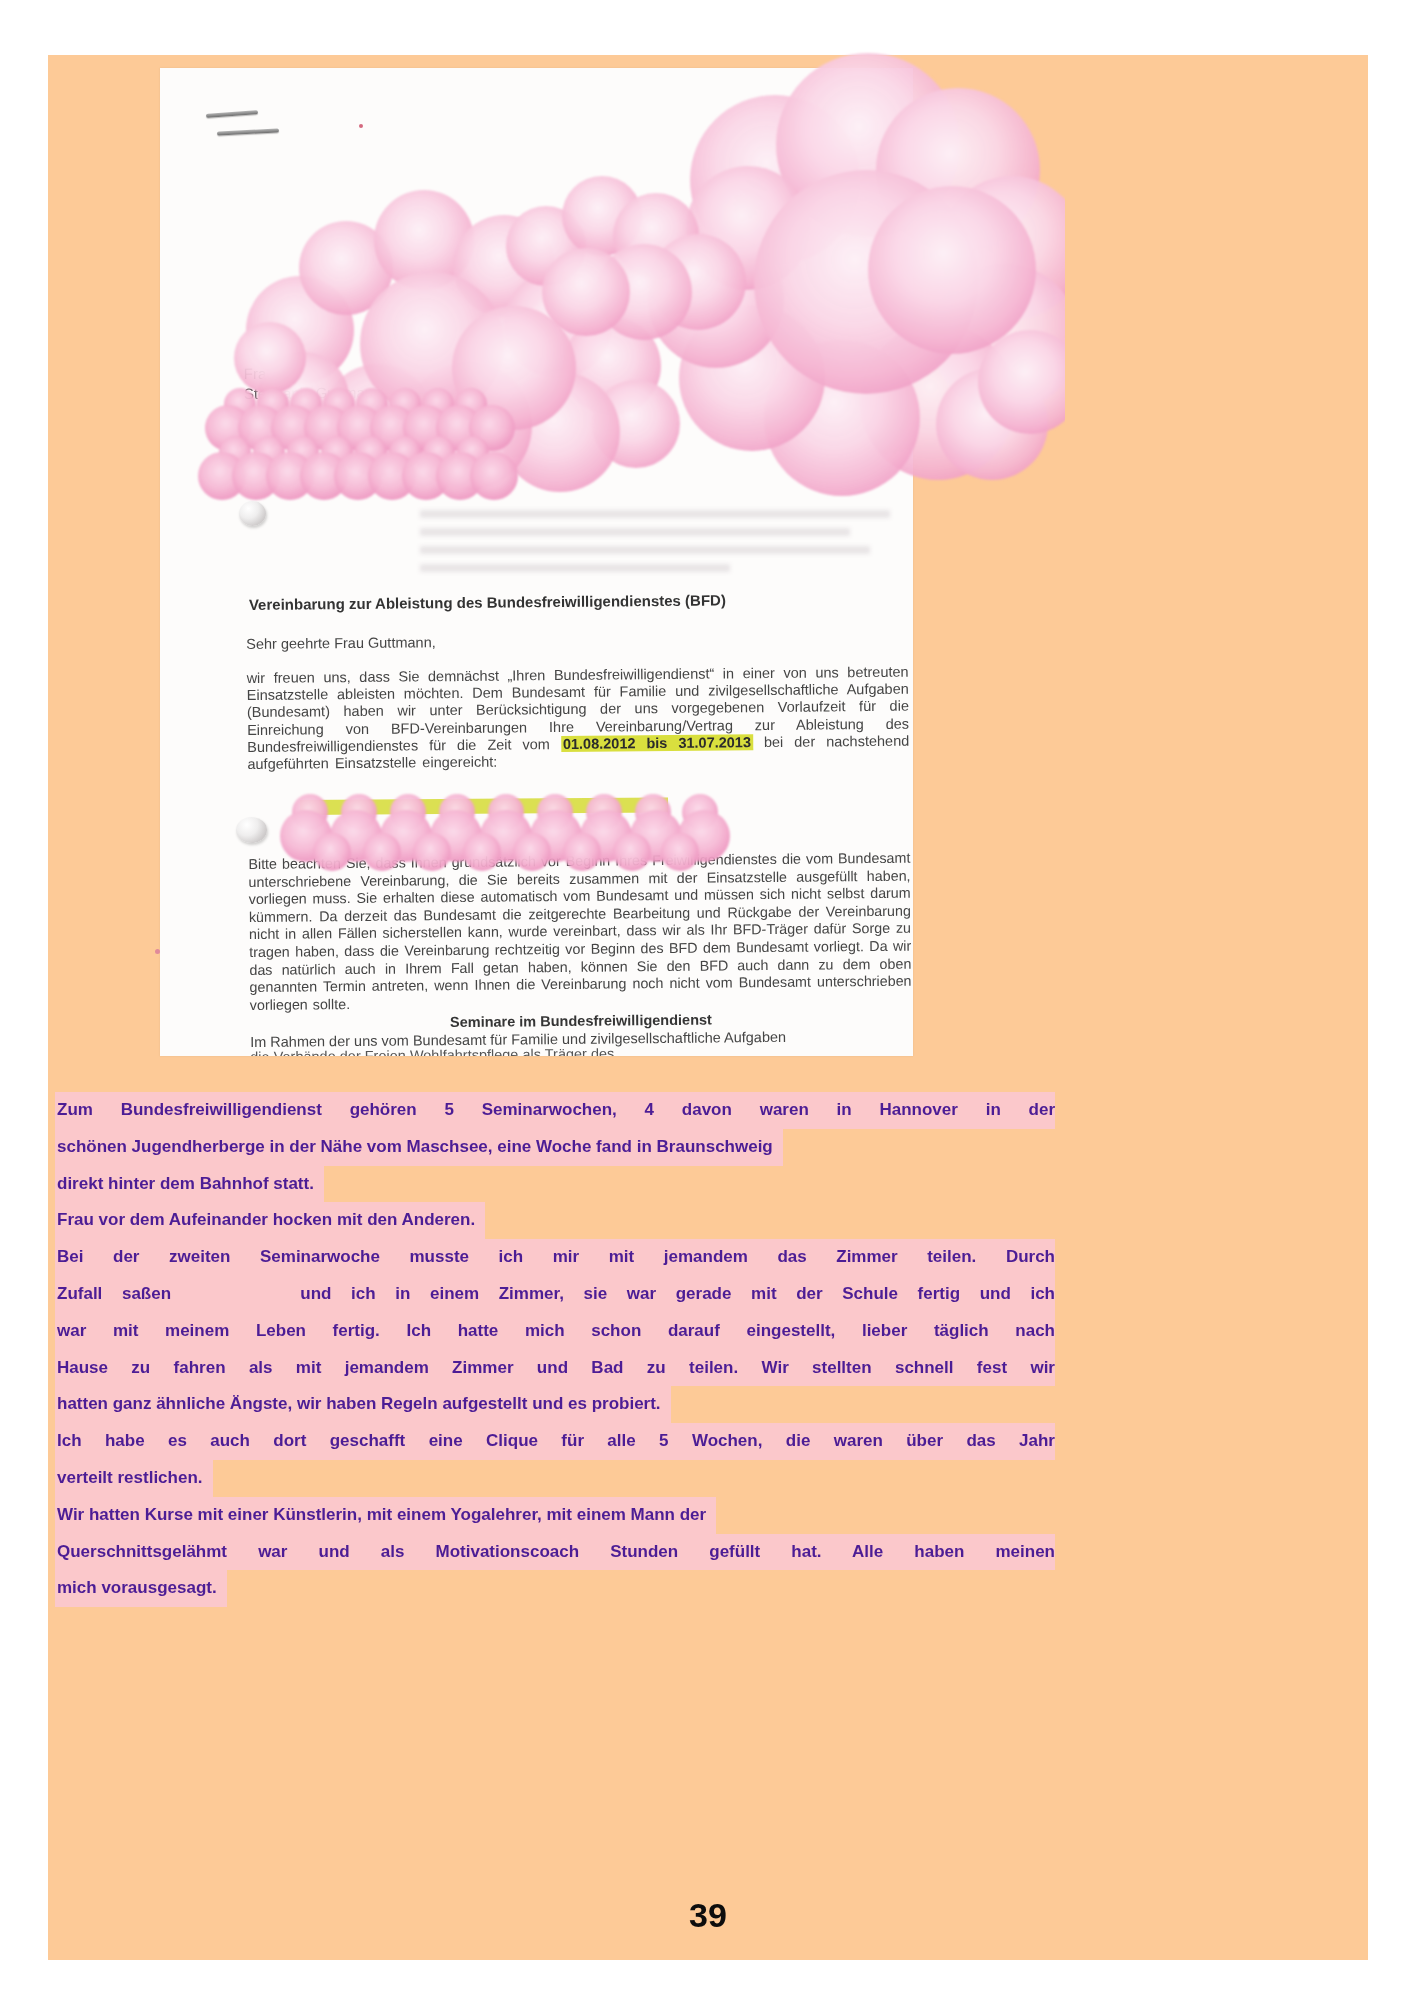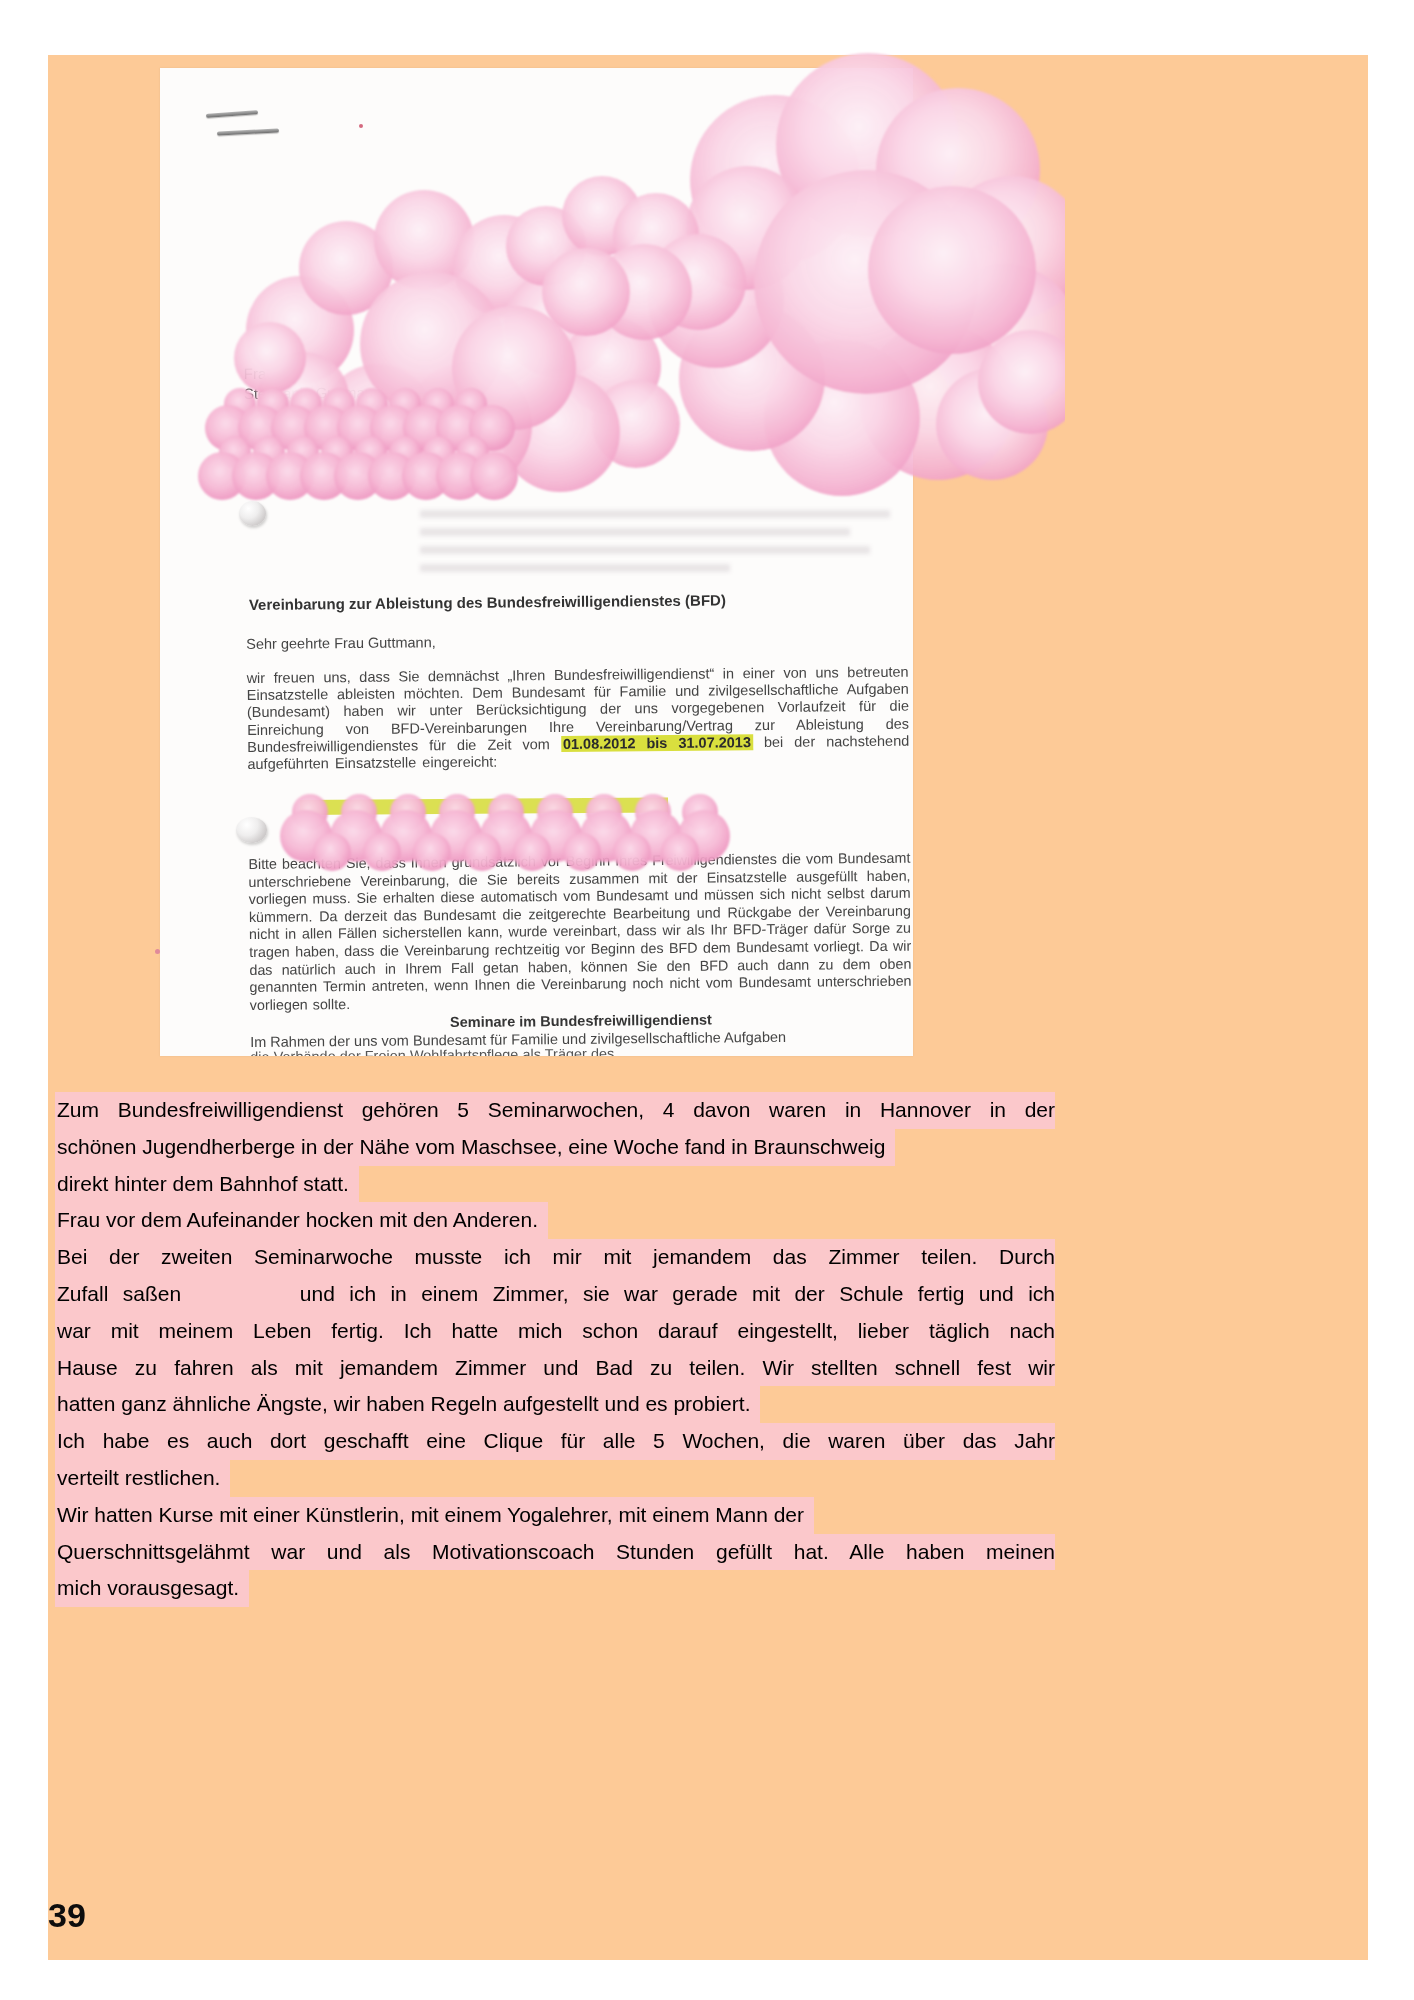--- a/index.html
+++ b/index.html
@@ -32,30 +32,30 @@
   .bead{position:absolute;border-radius:50%;
         background:radial-gradient(circle at 35% 30%, #ffffff 0%, #efeeee 40%, #d2cfcf 70%, #b7b4b4 100%);
         box-shadow:1px 2px 3px rgba(0,0,0,.18);}
   #bead1{left:239px;top:501px;width:27px;height:25px;}
   #bead2{left:236px;top:817px;width:31px;height:26px;}
   .speck{position:absolute;border-radius:50%;}
   #speck1{left:359px;top:124px;width:4px;height:4px;background:#d4697f;}
   #speck2{left:155px;top:949px;width:5px;height:5px;background:#e08a9a;}
   
   #story{position:absolute;left:55px;top:1092px;width:1000px;
-         font-family:"Liberation Sans","DejaVu Sans",sans-serif;font-weight:normal;
-         font-size:21px;color:#000000;}
+         font-family:"Liberation Sans","DejaVu Sans",sans-serif;font-weight:bold;
+         font-size:17px;color:#4c1d95;}
   .story-line{height:36.8px;line-height:36.8px;white-space:nowrap;}
   .story-line .hl{display:inline-block;height:100%;background:#fbc8cb;padding:0 10px 0 2px;}
   .story-line.justify{background:#fbc8cb;white-space:normal;
                       text-align:justify;text-align-last:justify;padding-left:2px;}
   .story-line.justify .hl{display:inline;background:transparent;padding:0;height:auto;}
   .story-line .gap{display:inline-block;height:100%;background:#fbc8cb;vertical-align:top;}
   
-  #pagenum{position:absolute;left:48px;top:1896px;width:1320px;
+  #pagenum{position:absolute;left:48px;top:1896px;width:1320px;text-align:center;
            font-size:34px;font-weight:bold;color:#0d0d0d;}
   svg{position:absolute;pointer-events:none;}
 </style>
 </head>
 <body>
 
 <div id="page">
   <div id="peach"></div>
 
   <div id="letter">

